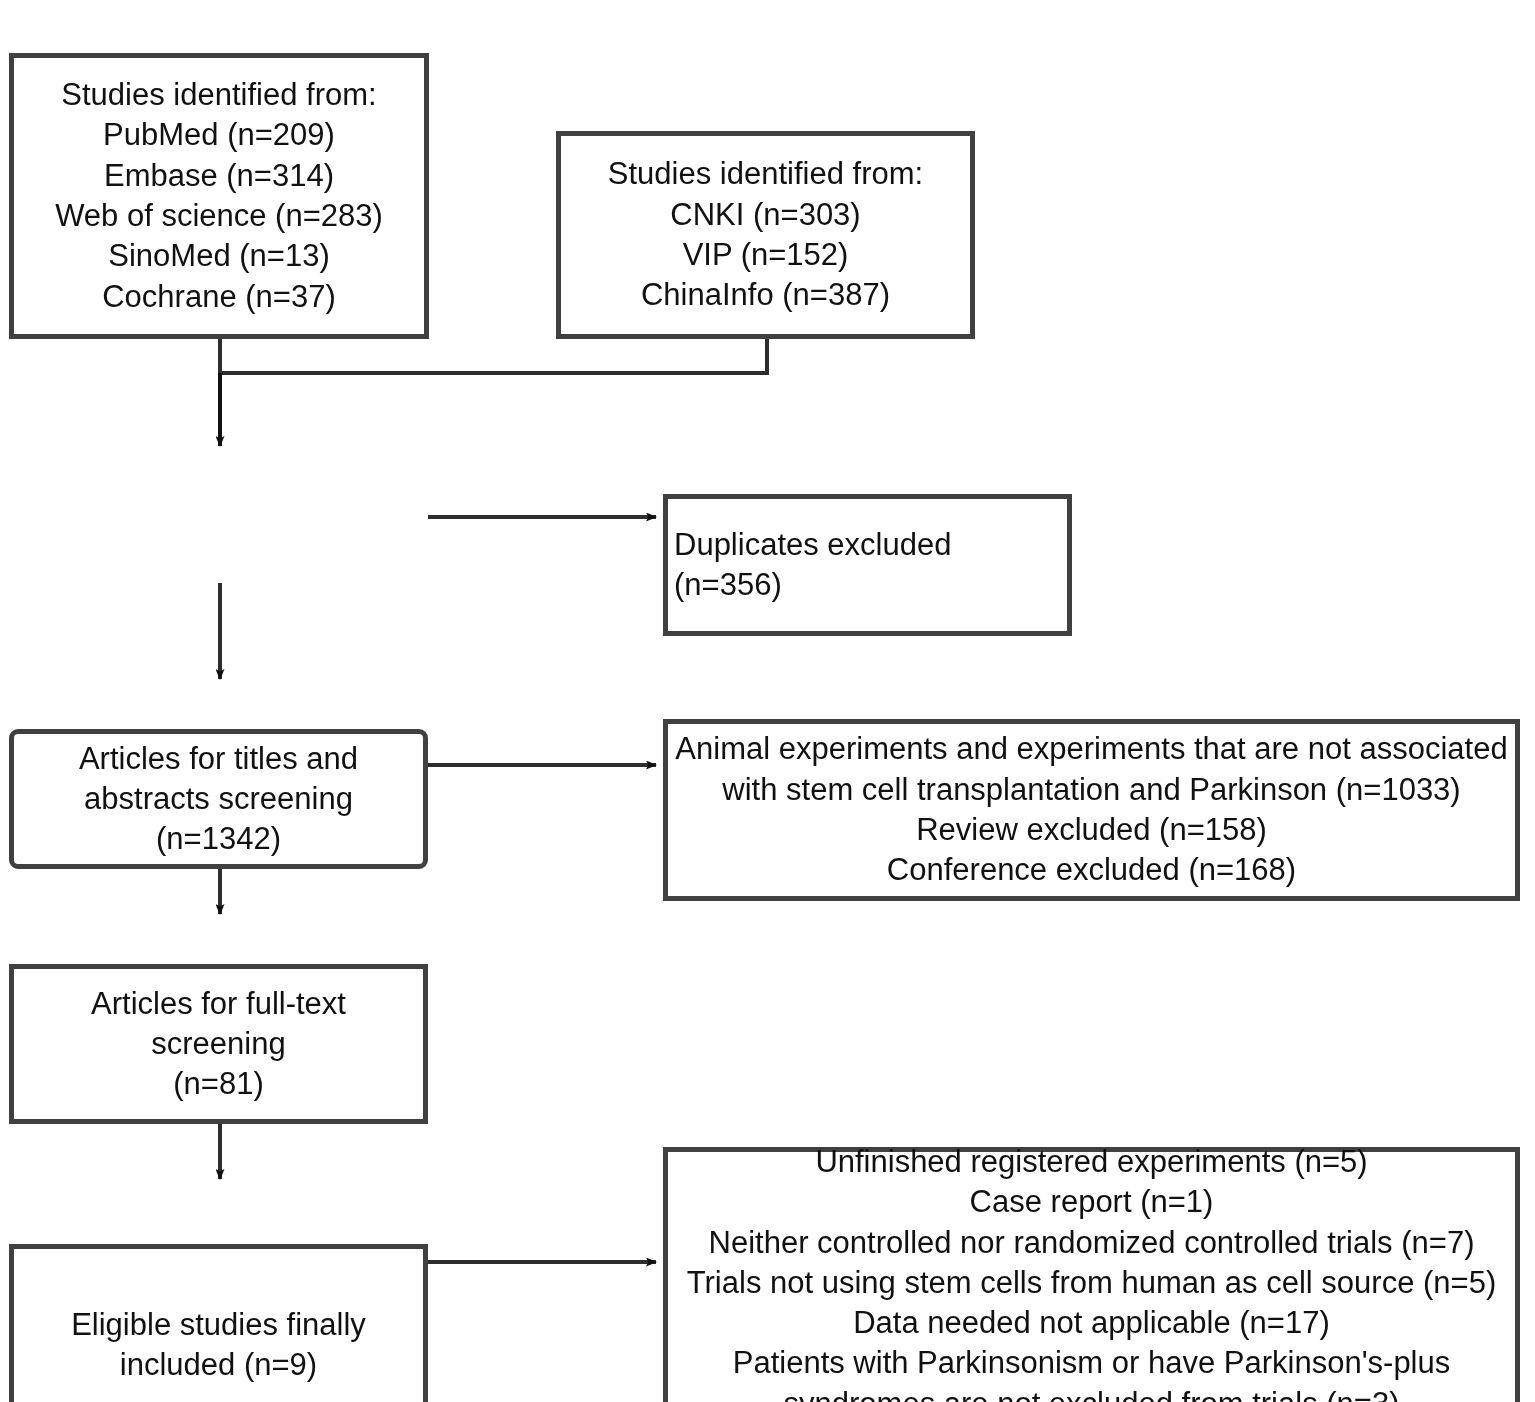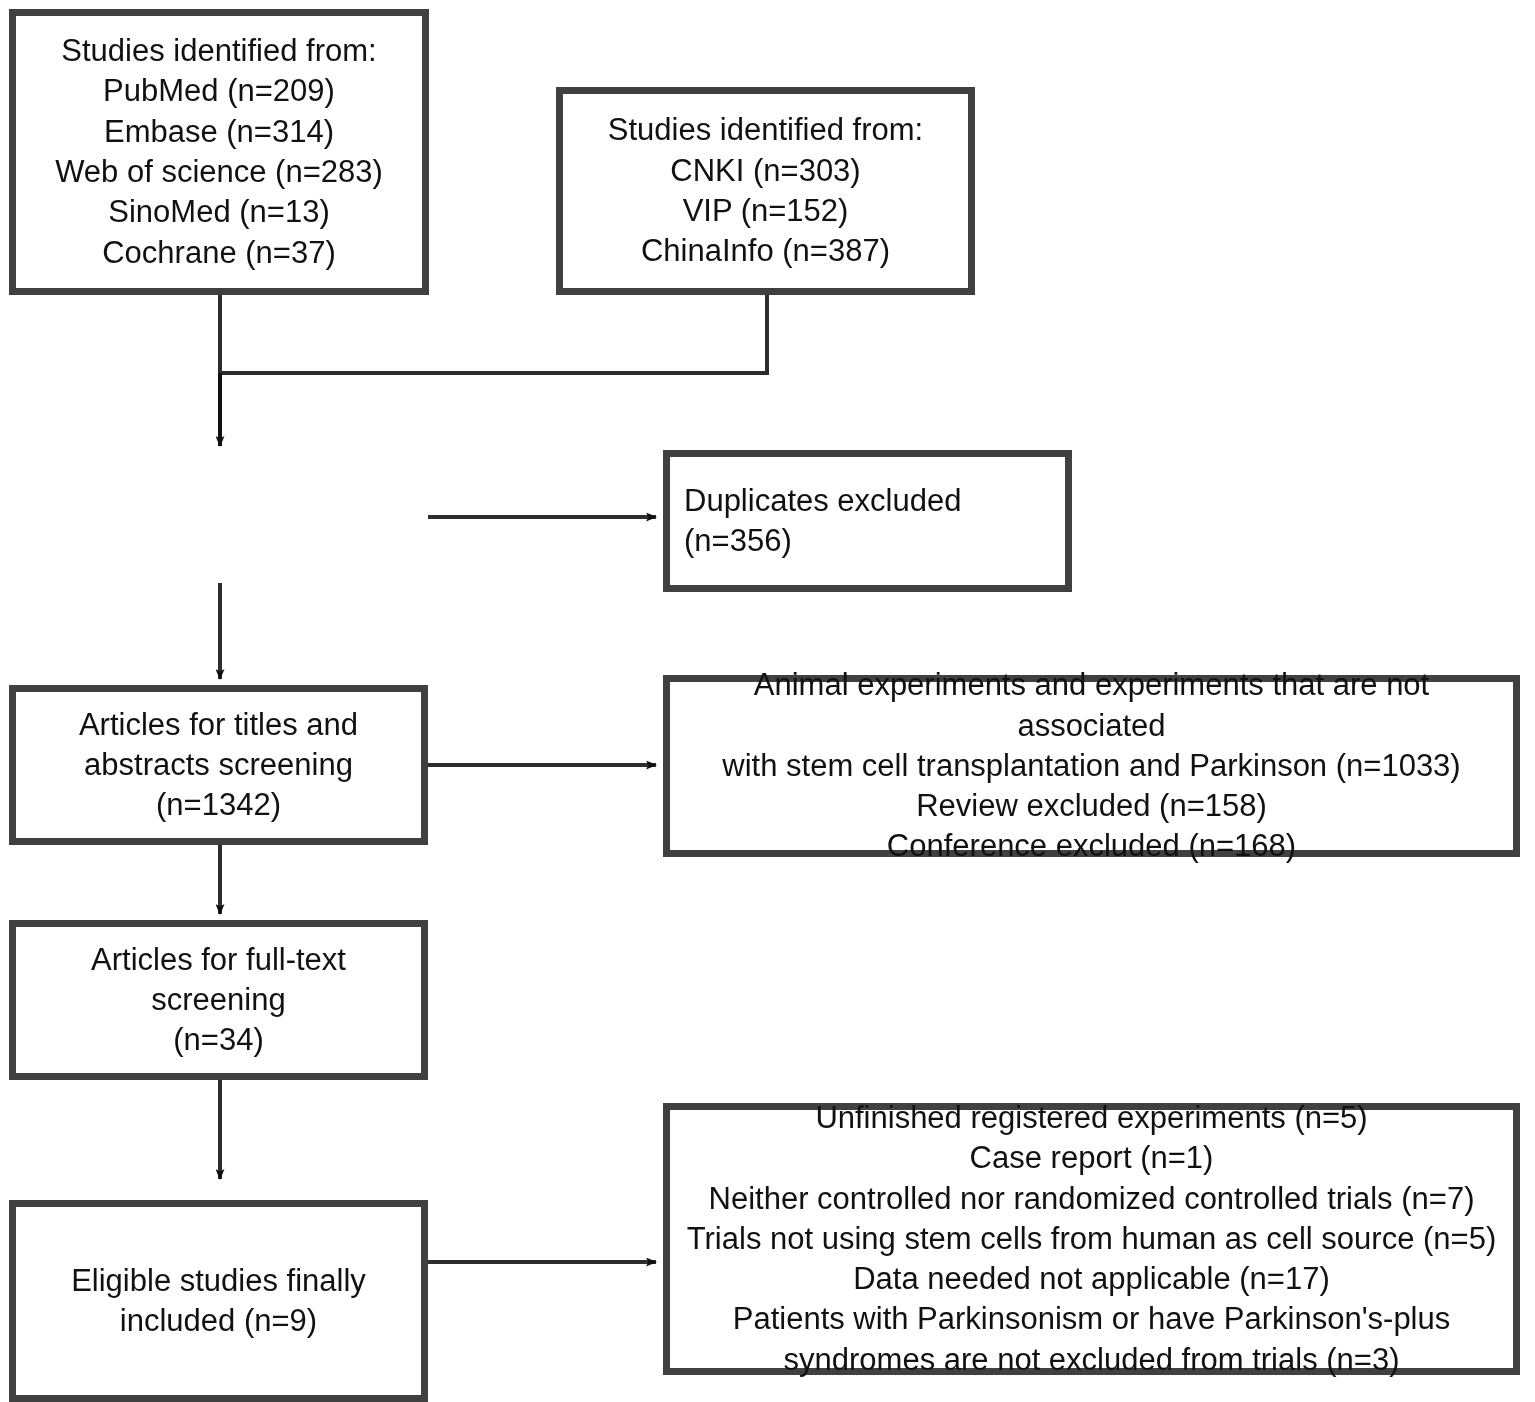--- a/index.html
+++ b/index.html
@@ -11,50 +11,51 @@
     position: relative;
     width: 1535px;
     height: 1402px;
     background: #ffffff;
     font-family: "Liberation Sans", sans-serif;
     overflow: hidden;
   }
   .box {
     position: absolute;
     box-sizing: border-box;
-    border: 7px solid #404040;
+    border: 5px solid #404040;
     background: #ffffff;
     display: flex;
     align-items: center;
     justify-content: center;
     color: #111111;
     font-size: 31px;
     line-height: 1.30;
     text-align: center;
     white-space: pre-line;
-    padding: 0 14px;
+    padding: 0 6px;
+    margin-top: 44px;
   }
   .box.align-left {
     justify-content: flex-start;
     text-align: left;
   }
   
   #edges {
     position: absolute;
     left: 0; top: 0;
     width: 1535px;
     height: 1402px;
     pointer-events: none;
   }
   
   #box-identification-english { left: 9px;   top: 9px;    width: 420px;  height: 286px; }
   #box-identification-chinese { left: 556px; top: 87px;   width: 419px;  height: 208px; }
   #box-first-screen           { left: 9px;   top: 452px;  width: 419px;  height: 131px; }
   #box-duplicates-excluded    { left: 663px; top: 450px;  width: 409px;  height: 142px; }
-  #box-title-abstract-screen  { left: 9px;   top: 685px;  width: 419px;  height: 160px; }
+  #box-title-abstract-screen  { left: 9px;   top: 685px;  width: 419px;  height: 140px; border-radius: 9px; }
   #box-screening-exclusions   { left: 663px; top: 675px;  width: 857px;  height: 182px; }
   #box-fulltext-screen        { left: 9px;   top: 920px;  width: 419px;  height: 160px; }
   #box-eligible-included      { left: 9px;   top: 1200px; width: 419px;  height: 202px; }
   #box-fulltext-exclusions    { left: 663px; top: 1103px; width: 857px;  height: 272px; }
 </style>
 </head>
 <body>
 
 <div id="diagram">
 
@@ -114,21 +115,21 @@
   <div class="box" id="box-title-abstract-screen">Articles for titles and
 abstracts screening
 (n=1342)</div>
 
   <div class="box" id="box-screening-exclusions">Animal experiments and experiments that are not associated
 with stem cell transplantation and Parkinson (n=1033)
 Review excluded (n=158)
 Conference excluded (n=168)</div>
 
   <div class="box" id="box-fulltext-screen">Articles for full-text screening
-(n=34)</div>
+(n=81)</div>
 
   <div class="box" id="box-eligible-included">Eligible studies finally
 included (n=9)</div>
 
   <div class="box" id="box-fulltext-exclusions">Unfinished registered experiments (n=5)
 Case report (n=1)
 Neither controlled nor randomized controlled trials (n=7)
 Trials not using stem cells from human as cell source (n=5)
 Data needed not applicable (n=17)
 Patients with Parkinsonism or have Parkinson's-plus

